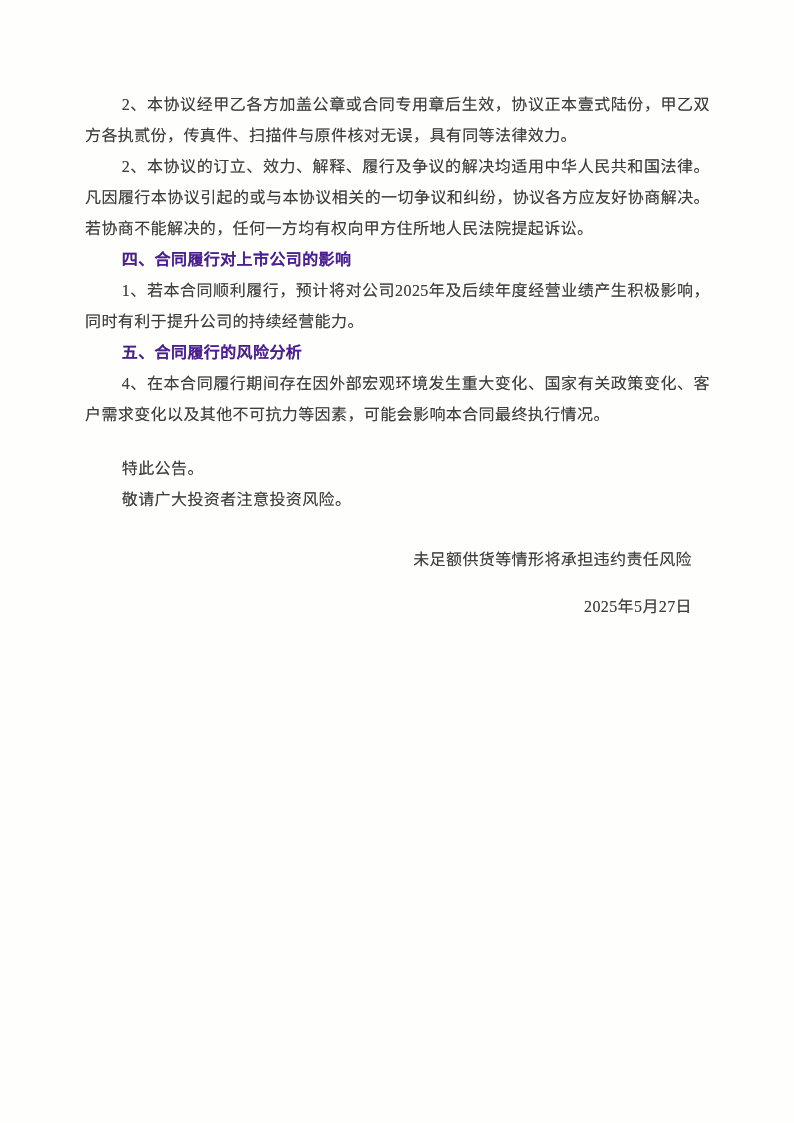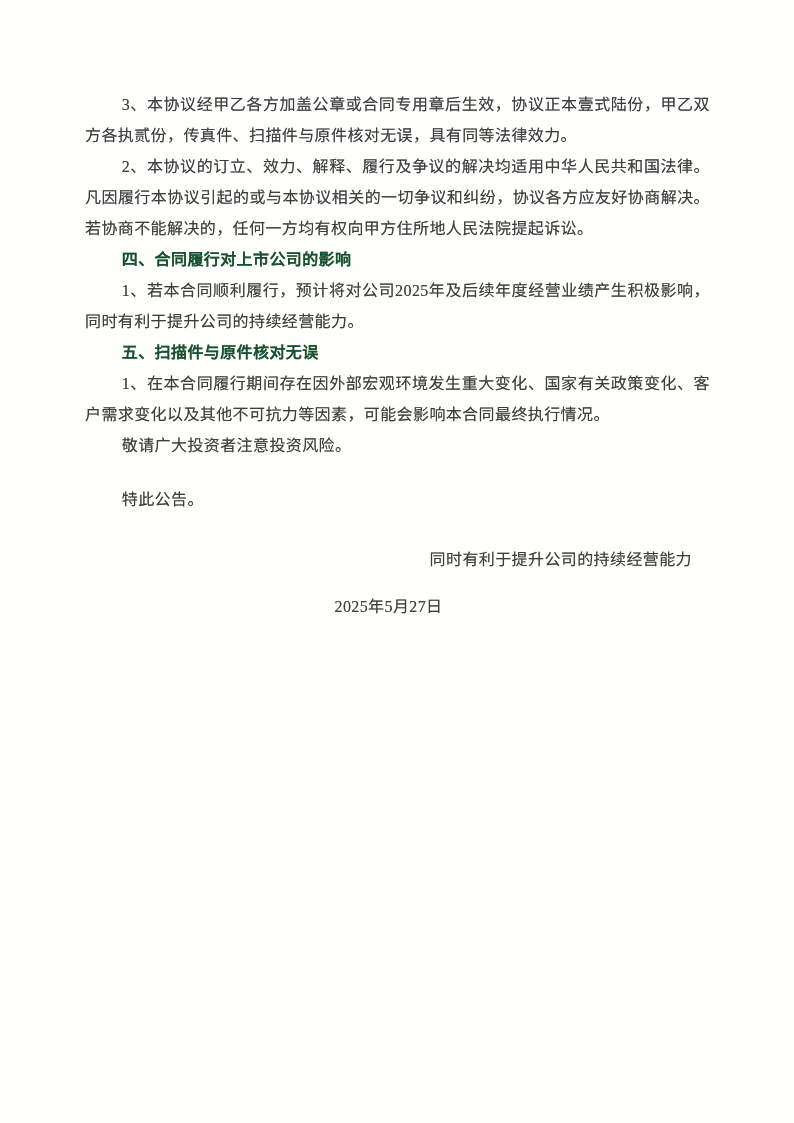--- a/index.html
+++ b/index.html
@@ -26,60 +26,59 @@
   }
 
   .para {
     text-align: justify;
     text-indent: 2.3em;
     margin: 0;
   }
 
   .heading {
     font-weight: bold;
-    color: #14532d;
+    color: #4c1d95;
     text-indent: 2.3em;
     text-align: left;
     margin: 0;
   }
 
   .closing {
     margin-top: 23px;
   }
 
   .signature {
     text-align: right;
     padding-right: 18px;
   }
 
   .sig-company {
     margin-top: 29px;
   }
 
   .sig-date {
     margin-top: 16px;
-    text-align: center;
   }
 </style>
 </head>
 <body>
 
 <div class="page">
 
-  <p class="para">3、本协议经甲乙各方加盖公章或合同专用章后生效，协议正本壹式陆份，甲乙双方各执贰份，传真件、扫描件与原件核对无误，具有同等法律效力。</p>
+  <p class="para">2、本协议经甲乙各方加盖公章或合同专用章后生效，协议正本壹式陆份，甲乙双方各执贰份，传真件、扫描件与原件核对无误，具有同等法律效力。</p>
   <p class="para">2、本协议的订立、效力、解释、履行及争议的解决均适用中华人民共和国法律。凡因履行本协议引起的或与本协议相关的一切争议和纠纷，协议各方应友好协商解决。若协商不能解决的，任何一方均有权向甲方住所地人民法院提起诉讼。</p>
 
   <p class="heading">四、合同履行对上市公司的影响</p>
   <p class="para">1、若本合同顺利履行，预计将对公司2025年及后续年度经营业绩产生积极影响，同时有利于提升公司的持续经营能力。</p>
 
-  <p class="heading">五、扫描件与原件核对无误</p>
-  <p class="para">1、在本合同履行期间存在因外部宏观环境发生重大变化、国家有关政策变化、客户需求变化以及其他不可抗力等因素，可能会影响本合同最终执行情况。</p>
+  <p class="heading">五、合同履行的风险分析</p>
+  <p class="para">4、在本合同履行期间存在因外部宏观环境发生重大变化、国家有关政策变化、客户需求变化以及其他不可抗力等因素，可能会影响本合同最终执行情况。</p>
+
+  <p class="para closing">特此公告。</p>
 
   <p class="para">敬请广大投资者注意投资风险。</p>
 
-  <p class="para closing">特此公告。</p>
-
   <div class="signature">
-    <p class="sig-company">同时有利于提升公司的持续经营能力</p>
+    <p class="sig-company">未足额供货等情形将承担违约责任风险</p>
     <p class="sig-date">2025年5月27日</p>
   </div>
 
 </div>
 
 </body></html>

